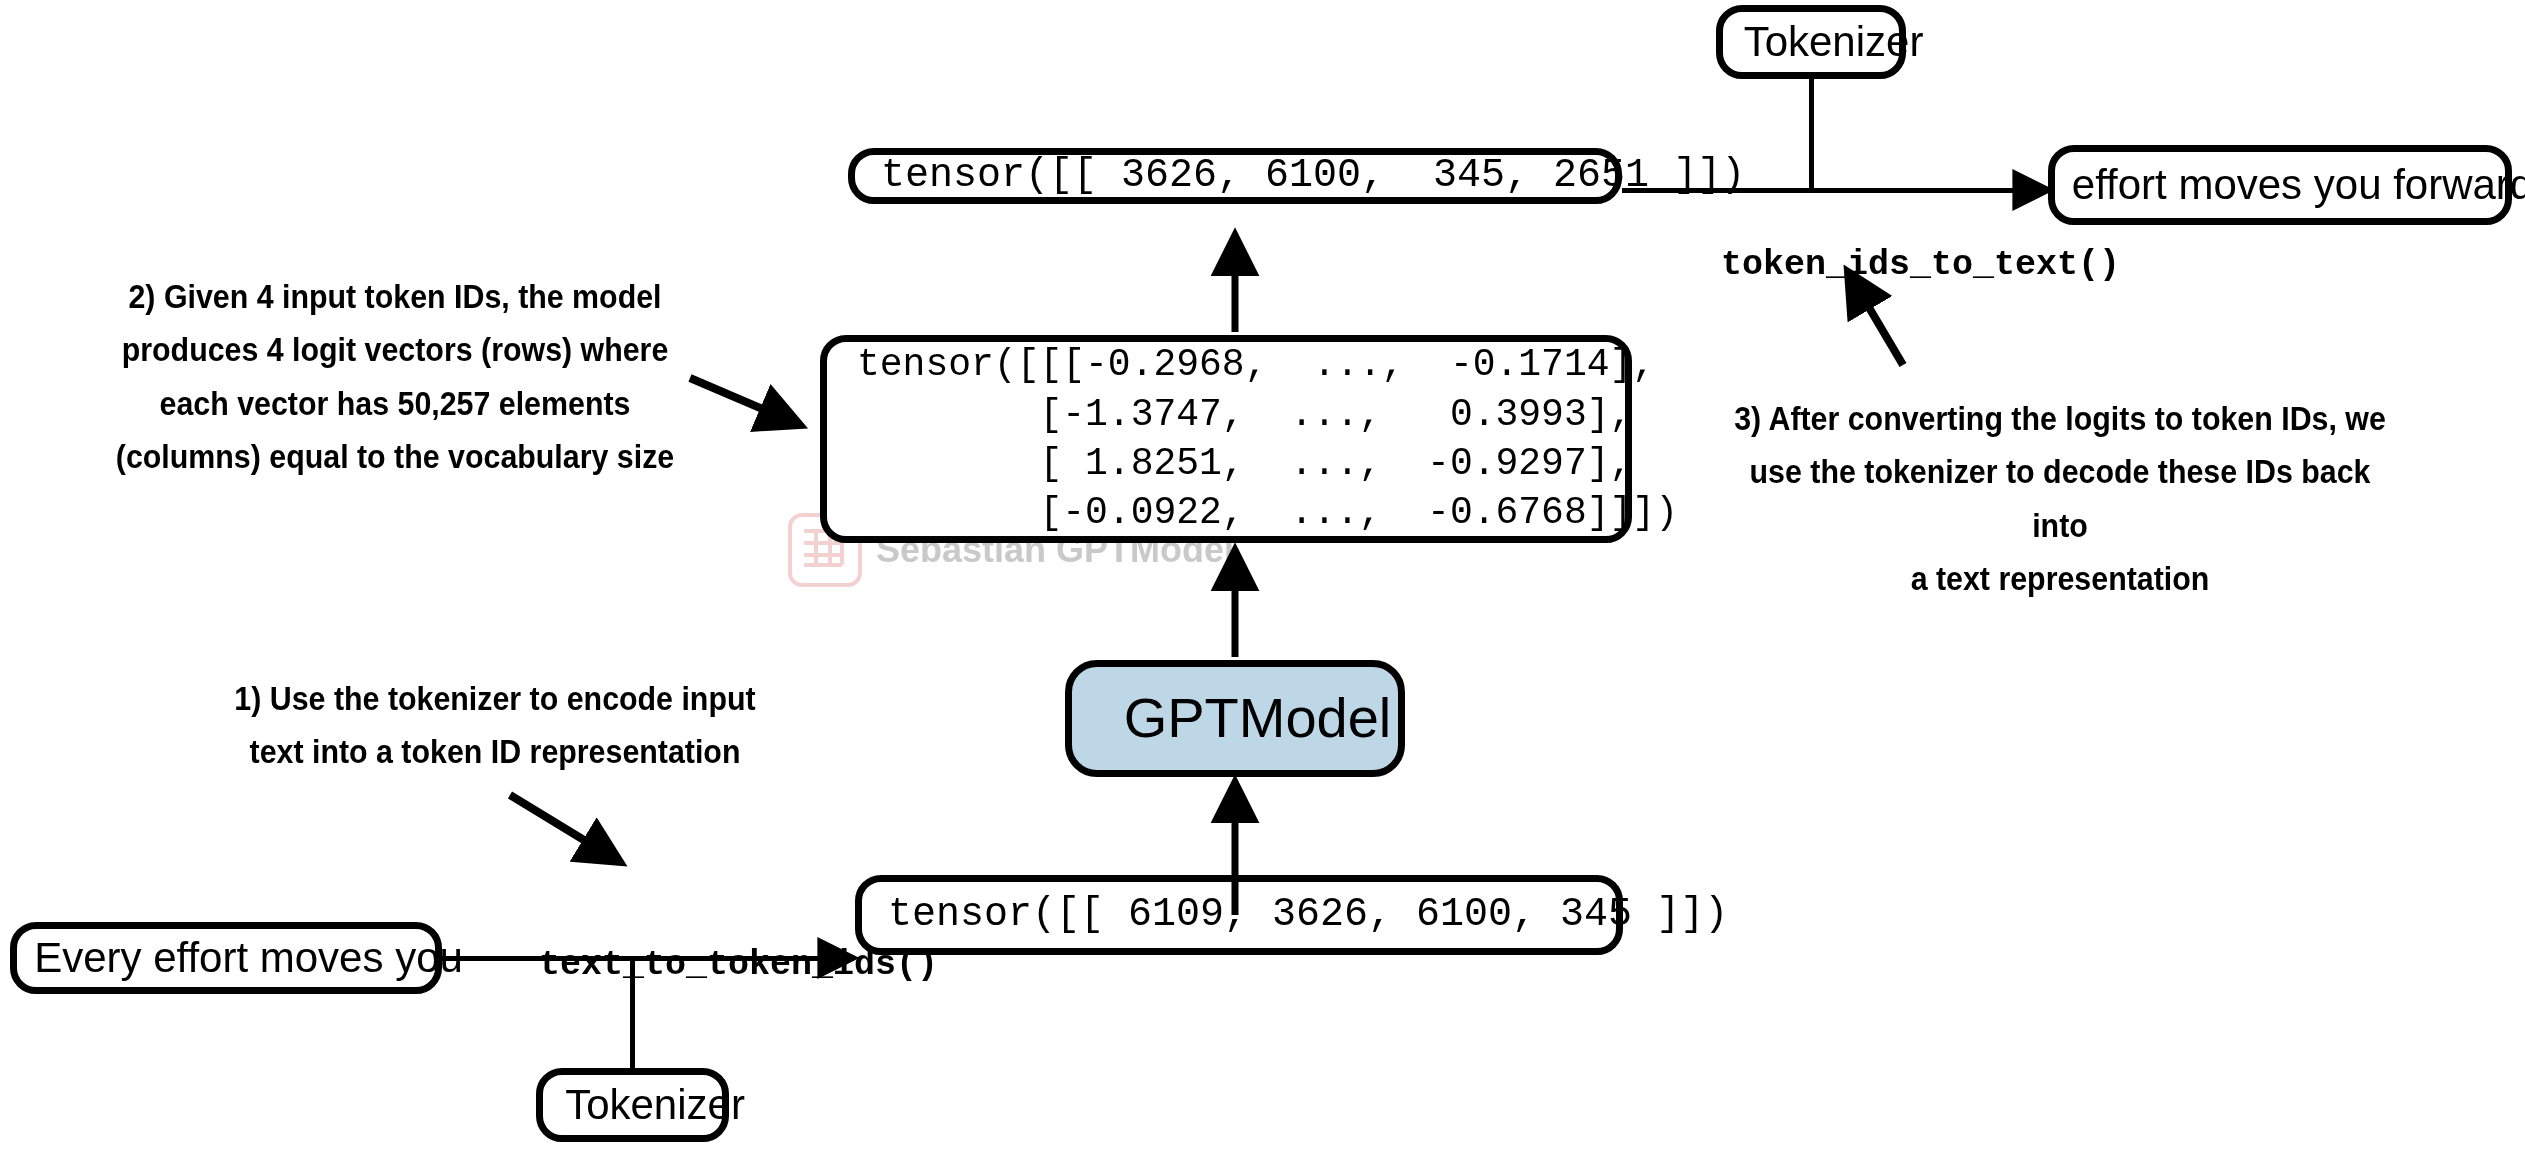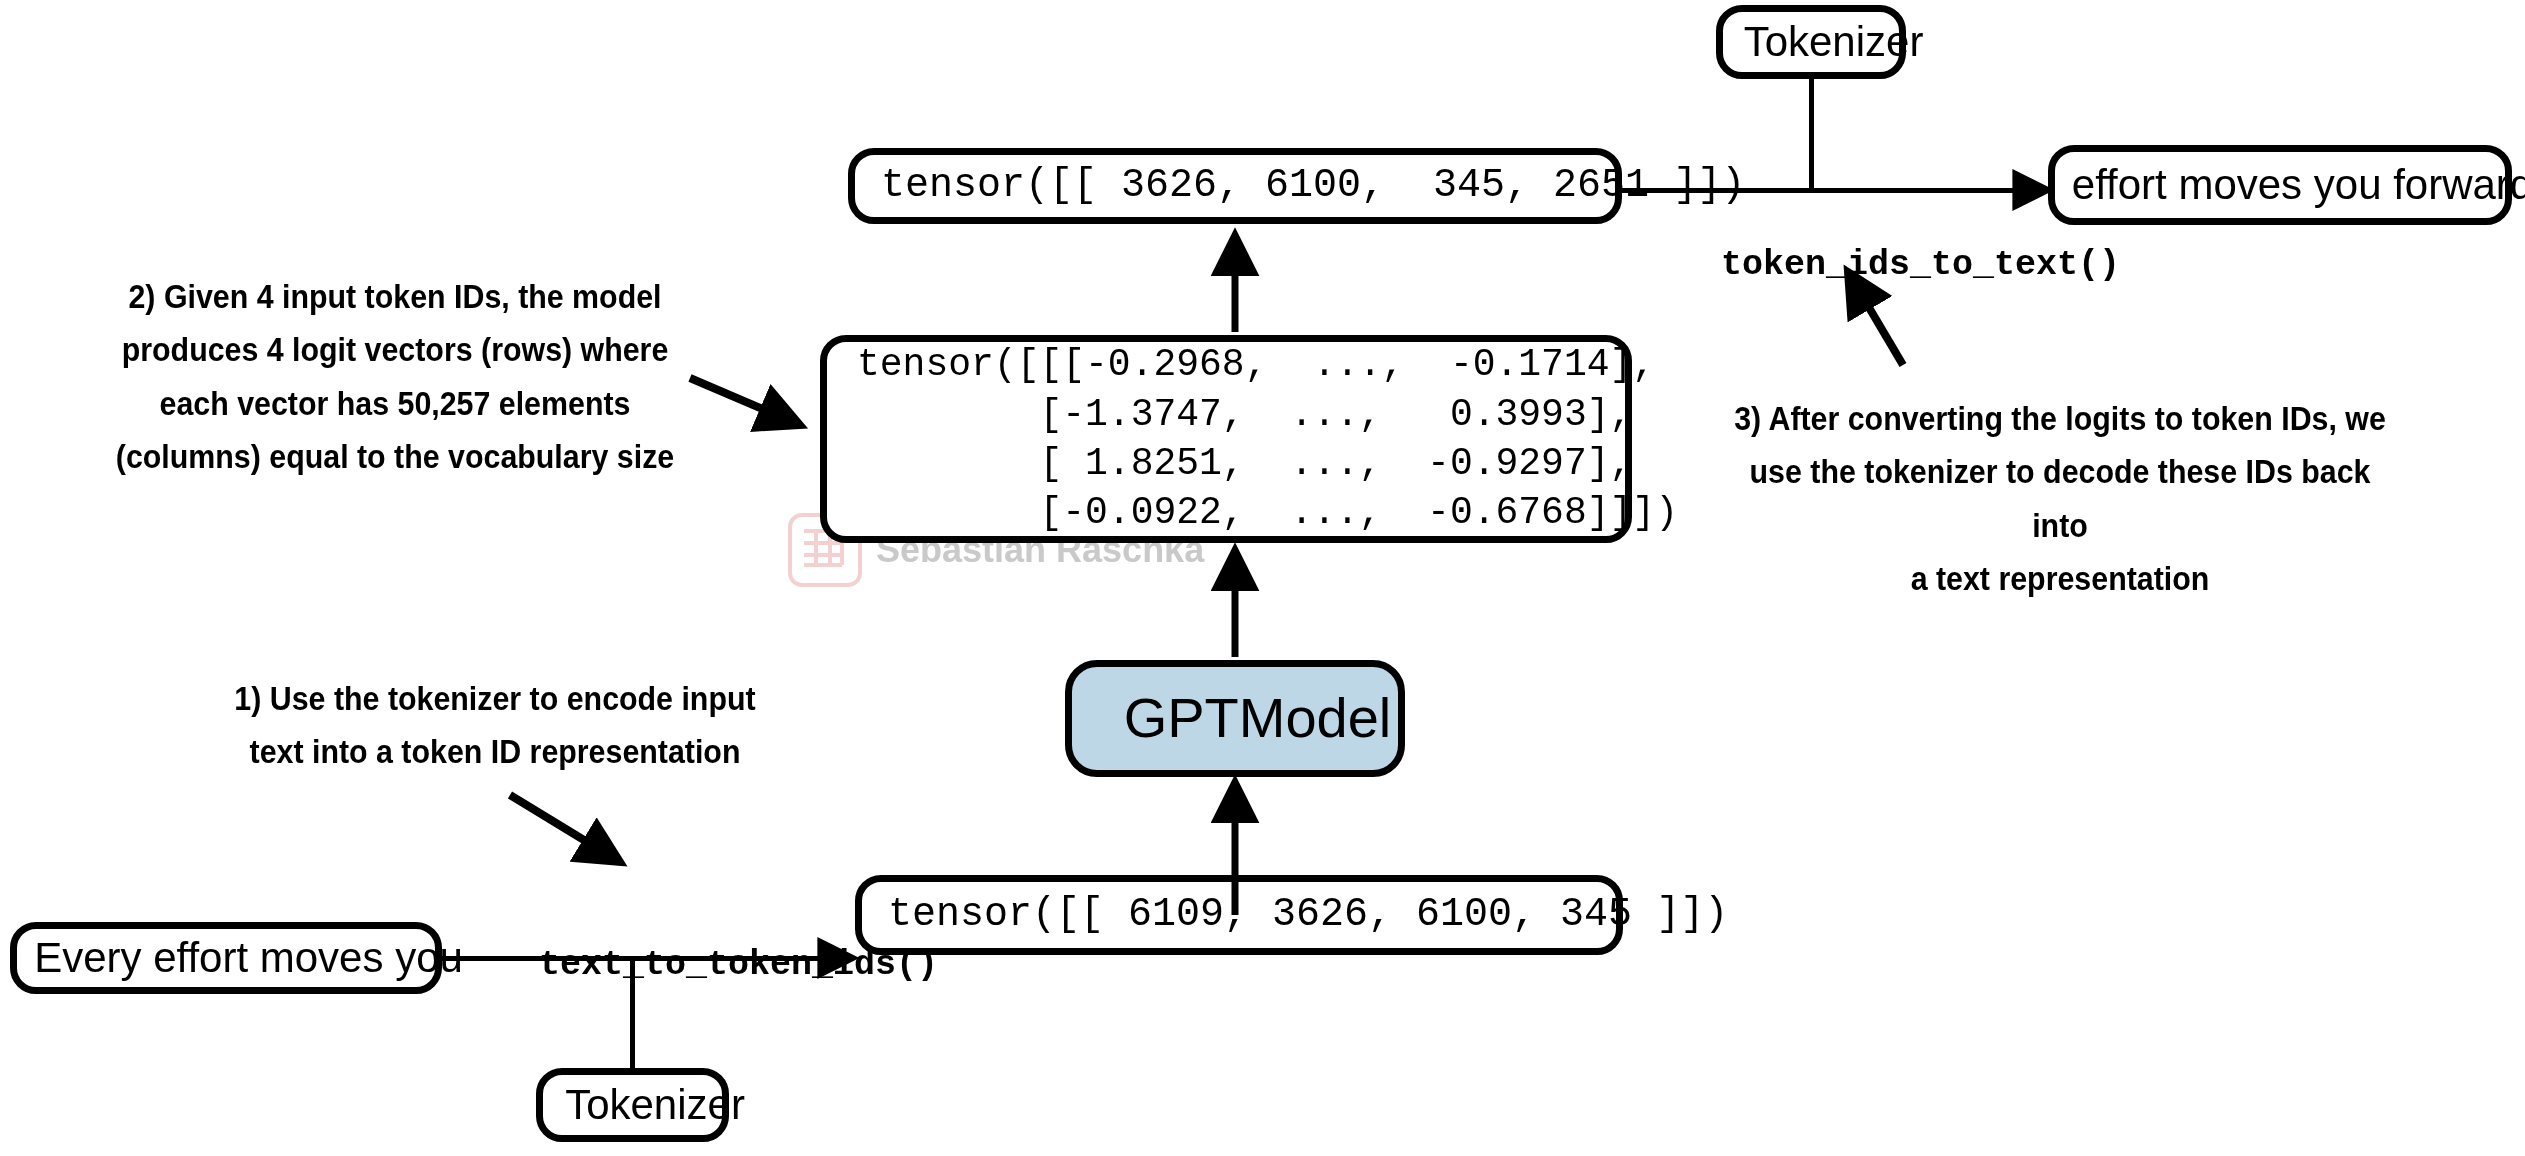--- a/index.html
+++ b/index.html
@@ -168,21 +168,21 @@
     <span>GPTModel</span>
   </div>
 
   <div class="node mono block" style="left:820px; top:335px; width:812px; height:208px; font-size:38px;">
     <span>tensor([[[-0.2968,  ...,  -0.1714],
         [-1.3747,  ...,   0.3993],
         [ 1.8251,  ...,  -0.9297],
         [-0.0922,  ...,  -0.6768]]])</span>
   </div>
 
-  <div class="node mono" style="left:848px; top:148px; width:774px; height:76px;">
+  <div class="node mono" style="left:848px; top:148px; width:774px; height:56px;">
     <span>tensor([[ 3626, 6100,  345, 2651 ]])</span>
   </div>
 
   <div class="node plain" style="left:2048px; top:145px; width:464px; height:80px;">
     <span>effort moves you forward</span>
   </div>
 
   <div class="node plain" style="left:1716px; top:5px; width:190px; height:74px;">
     <span>Tokenizer</span>
   </div>
@@ -235,16 +235,16 @@
 
     <line x1="510" y1="795" x2="620" y2="862" stroke="#000000" stroke-width="8" marker-end="url(#ah-thin)"></line>
 
     <line x1="690" y1="378" x2="800" y2="425" stroke="#000000" stroke-width="8" marker-end="url(#ah-thin)"></line>
 
     <line x1="1903" y1="365" x2="1848" y2="272" stroke="#000000" stroke-width="8" marker-end="url(#ah-thin)"></line>
   </svg>
 
   <div class="watermark" style="left:788px; top:513px;">
     <span class="wm-chip"></span>
-    <span class="wm-text">Sebastian Raschka</span>
+    <span class="wm-text">Sebastian GPTModel</span>
   </div>
 
 </div>
 
 </body></html>

